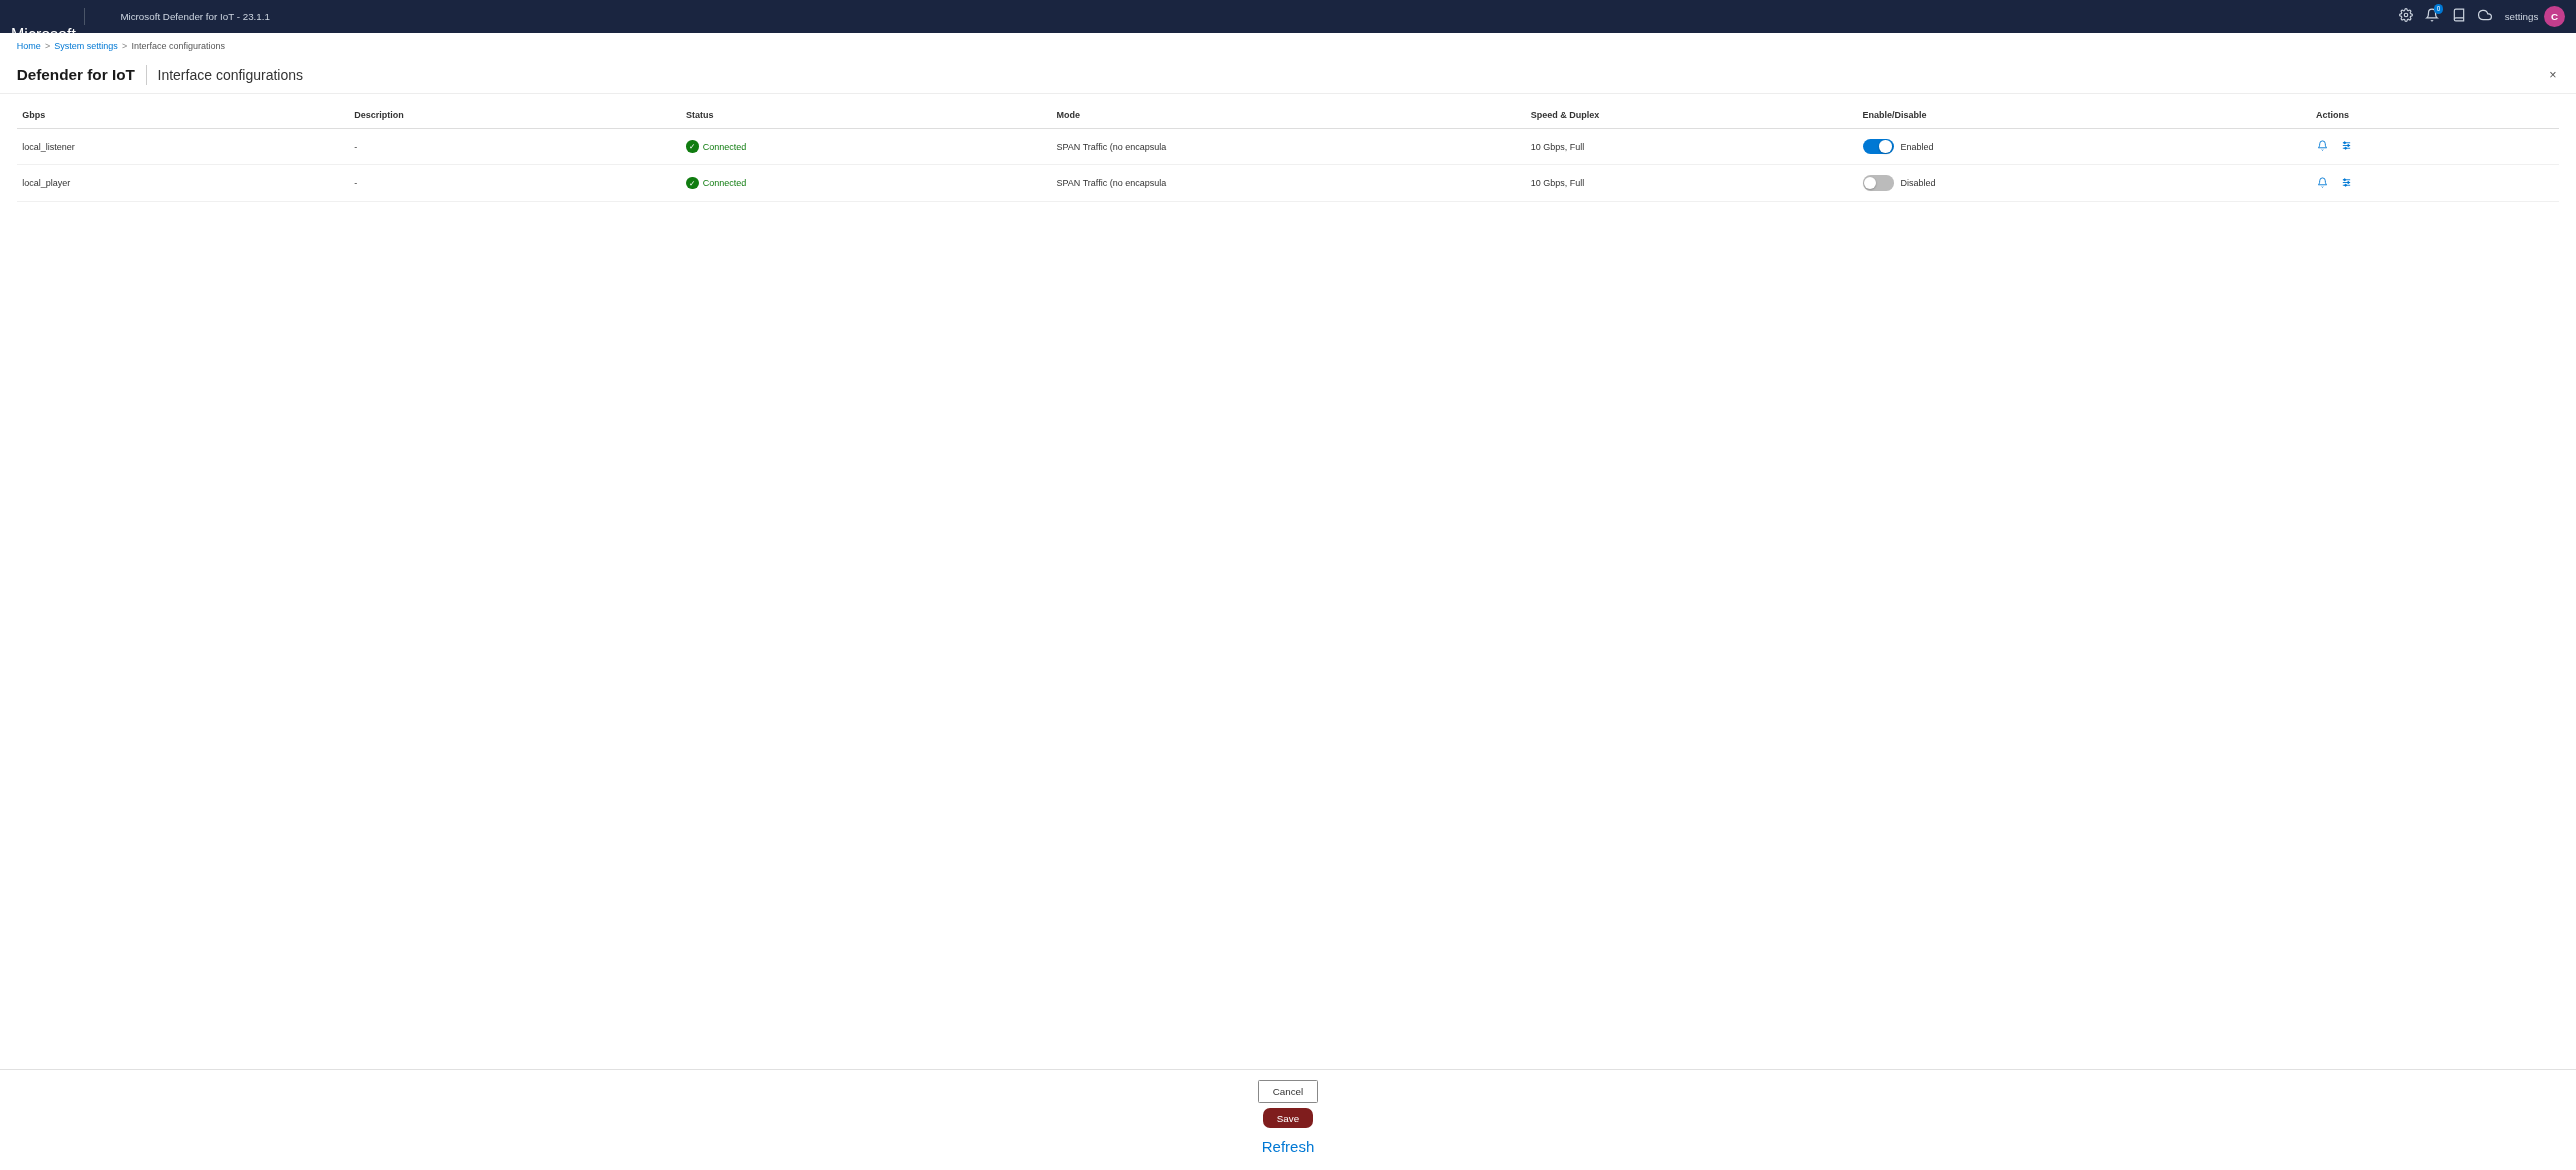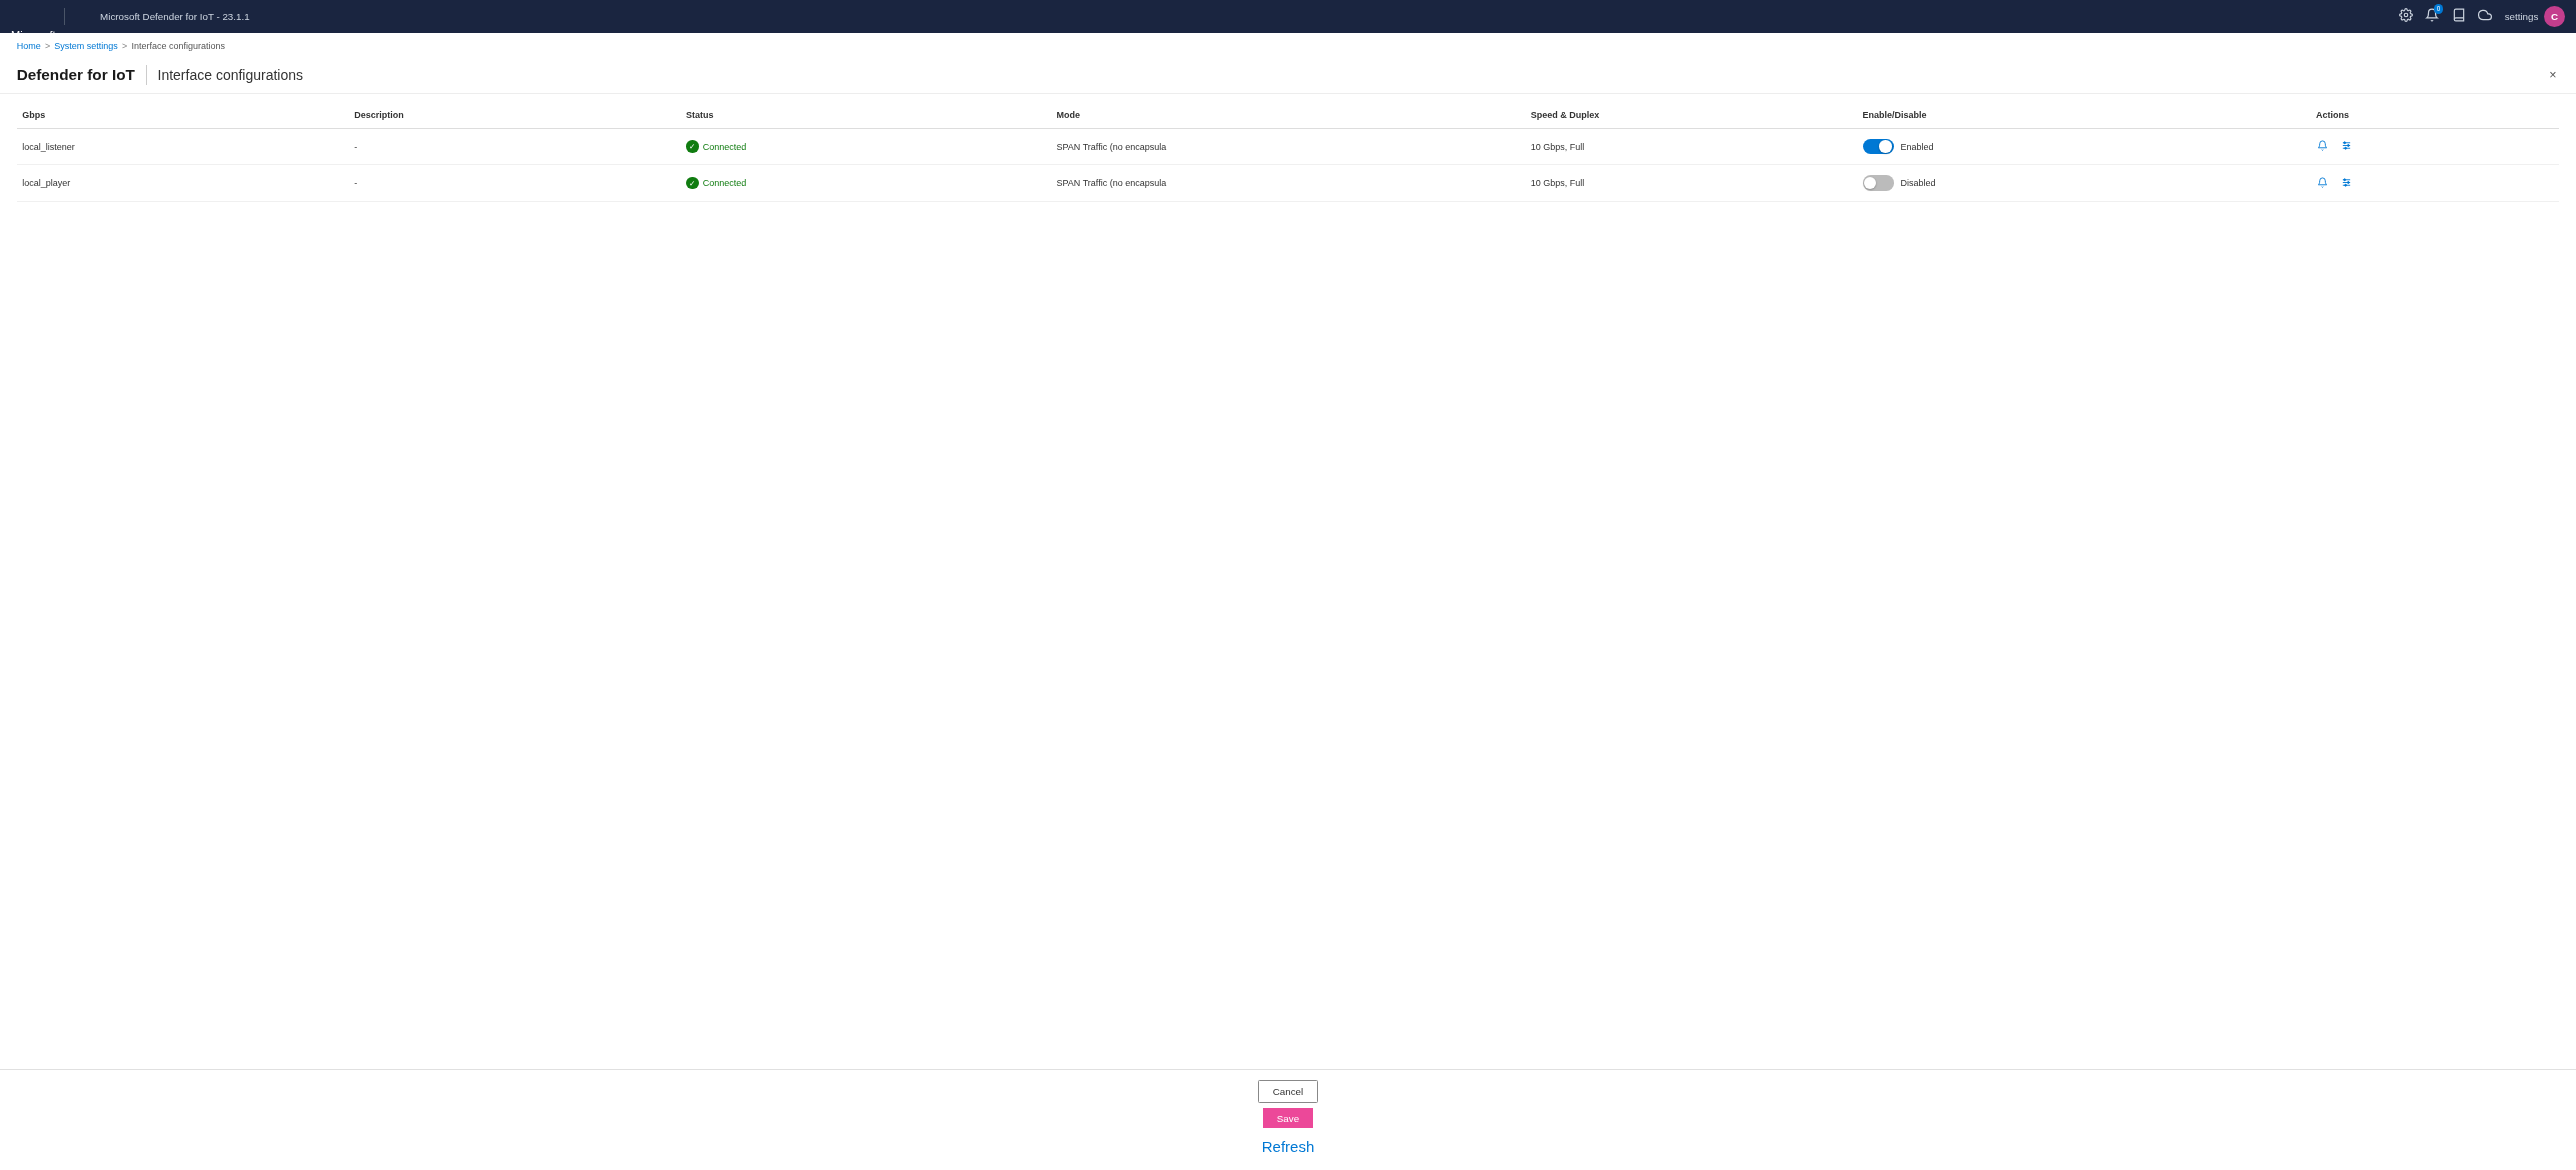--- a/index.html
+++ b/index.html
@@ -7,21 +7,21 @@
 
     
     .topnav {
       background: #1a2540;
       color: #fff;
       display: flex;
       align-items: center;
       height: 33px;
       padding: 0 11px;
     }
-    .topnav-brand { font-weight: 400; font-size: 11px; color: #fff; margin-right: 8.4px; margin-top: 37px; }
+    .topnav-brand { font-weight: 400; font-size: 16px; color: #fff; margin-right: 8.4px; margin-top: 37px; }
     .topnav-divider { width: 0.7px; height: 16.7px; background: #4a5568; margin-right: 8.4px; }
     .topnav-title { font-size: 9.8px; color: #cdd5e0; padding-left: 27px; }
     .topnav-right { margin-left: auto; display: flex; align-items: center; gap: 12.5px; }
     .topnav-icon { color: #cdd5e0; font-size: 12.5px; cursor: pointer; position: relative; }
     .badge {
       position: absolute;
       top: -4.2px; right: -4.2px;
       background: #0078d4;
       color: #fff;
       border-radius: 50%;
@@ -126,22 +126,22 @@
       background: #fff;
       border-top: 0.7px solid #e0e0e0;
       padding: 9.8px 16.7px;
       display: flex; align-items: center; gap: 5px; flex-direction: column;
     }
     .btn-cancel {
       padding: 4.9px 14px; border: 0.7px solid #888; background: #fff;
       color: #333; cursor: pointer; font-size: 9.8px; border-radius: 1.4px;
     }
     .btn-save {
-      padding: 4.9px 14px; border: none; background: #ec4899;
-      color: #fff; cursor: pointer; font-size: 9.8px; border-radius: 0;
+      padding: 4.9px 14px; border: none; background: #7f1d1d;
+      color: #fff; cursor: pointer; font-size: 9.8px; border-radius: 7px;
     }
     .btn-refresh {
       padding: 4.9px 5.6px; border: none; background: none;
       color: #0078d4; cursor: pointer; font-size: 15px;
     }
   </style>
 </head>
 <body>
 
 <nav class="topnav">

